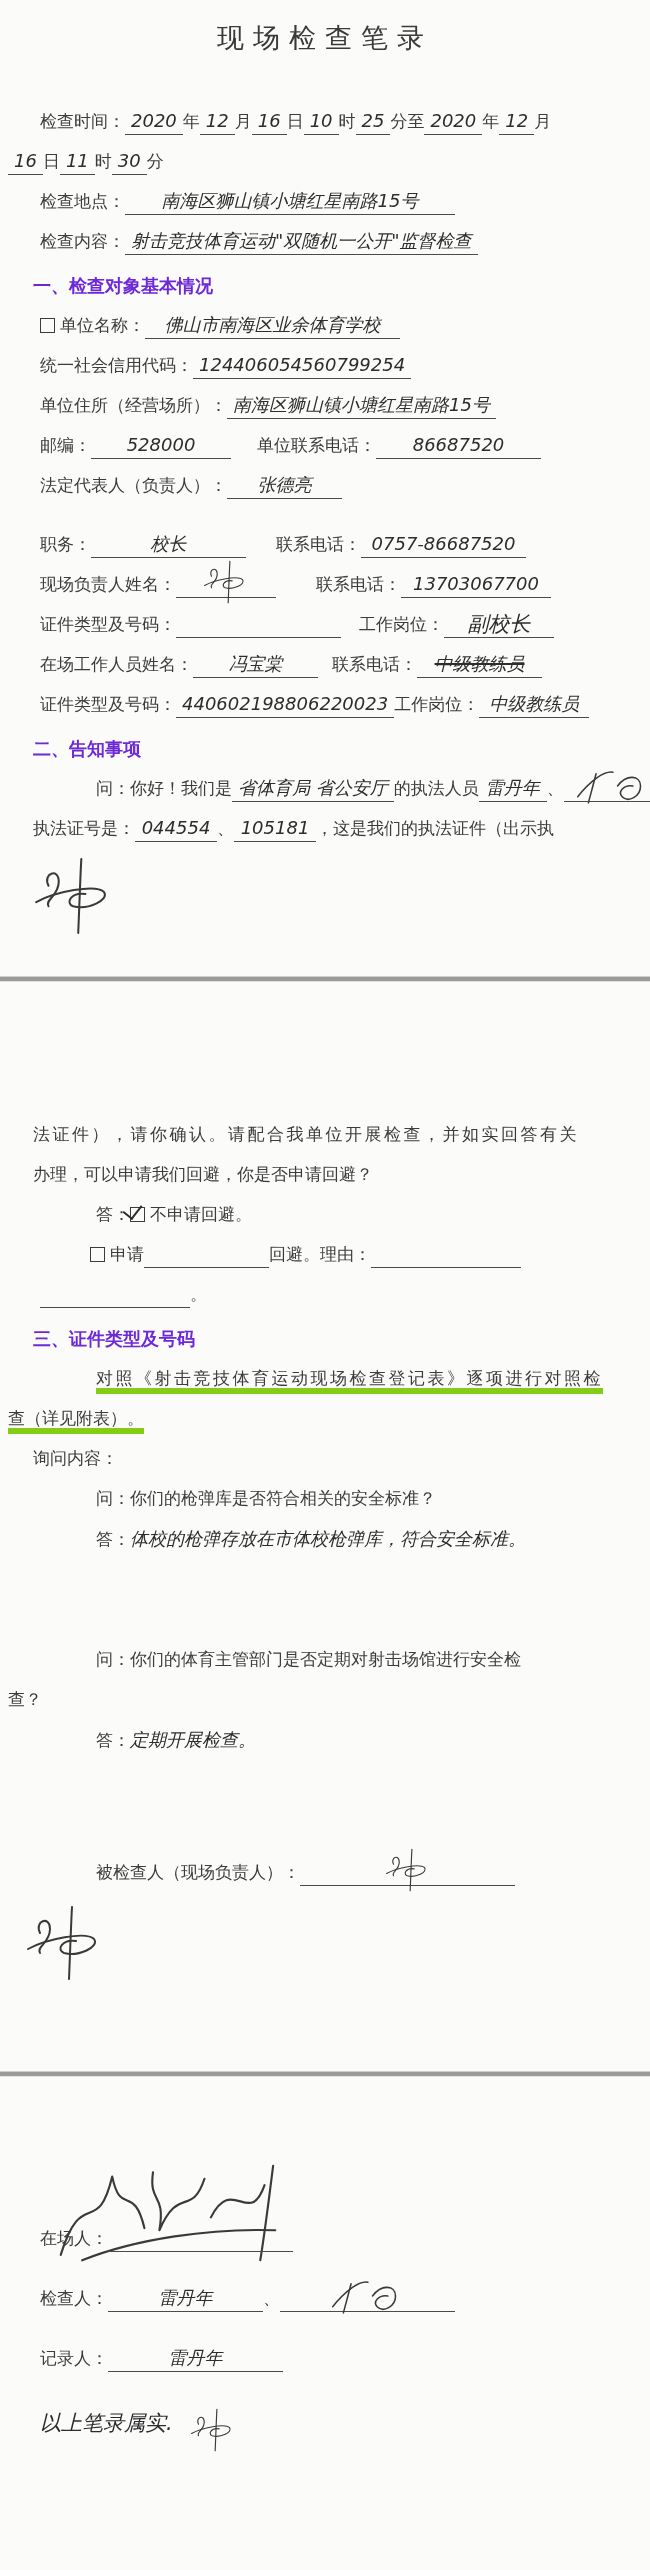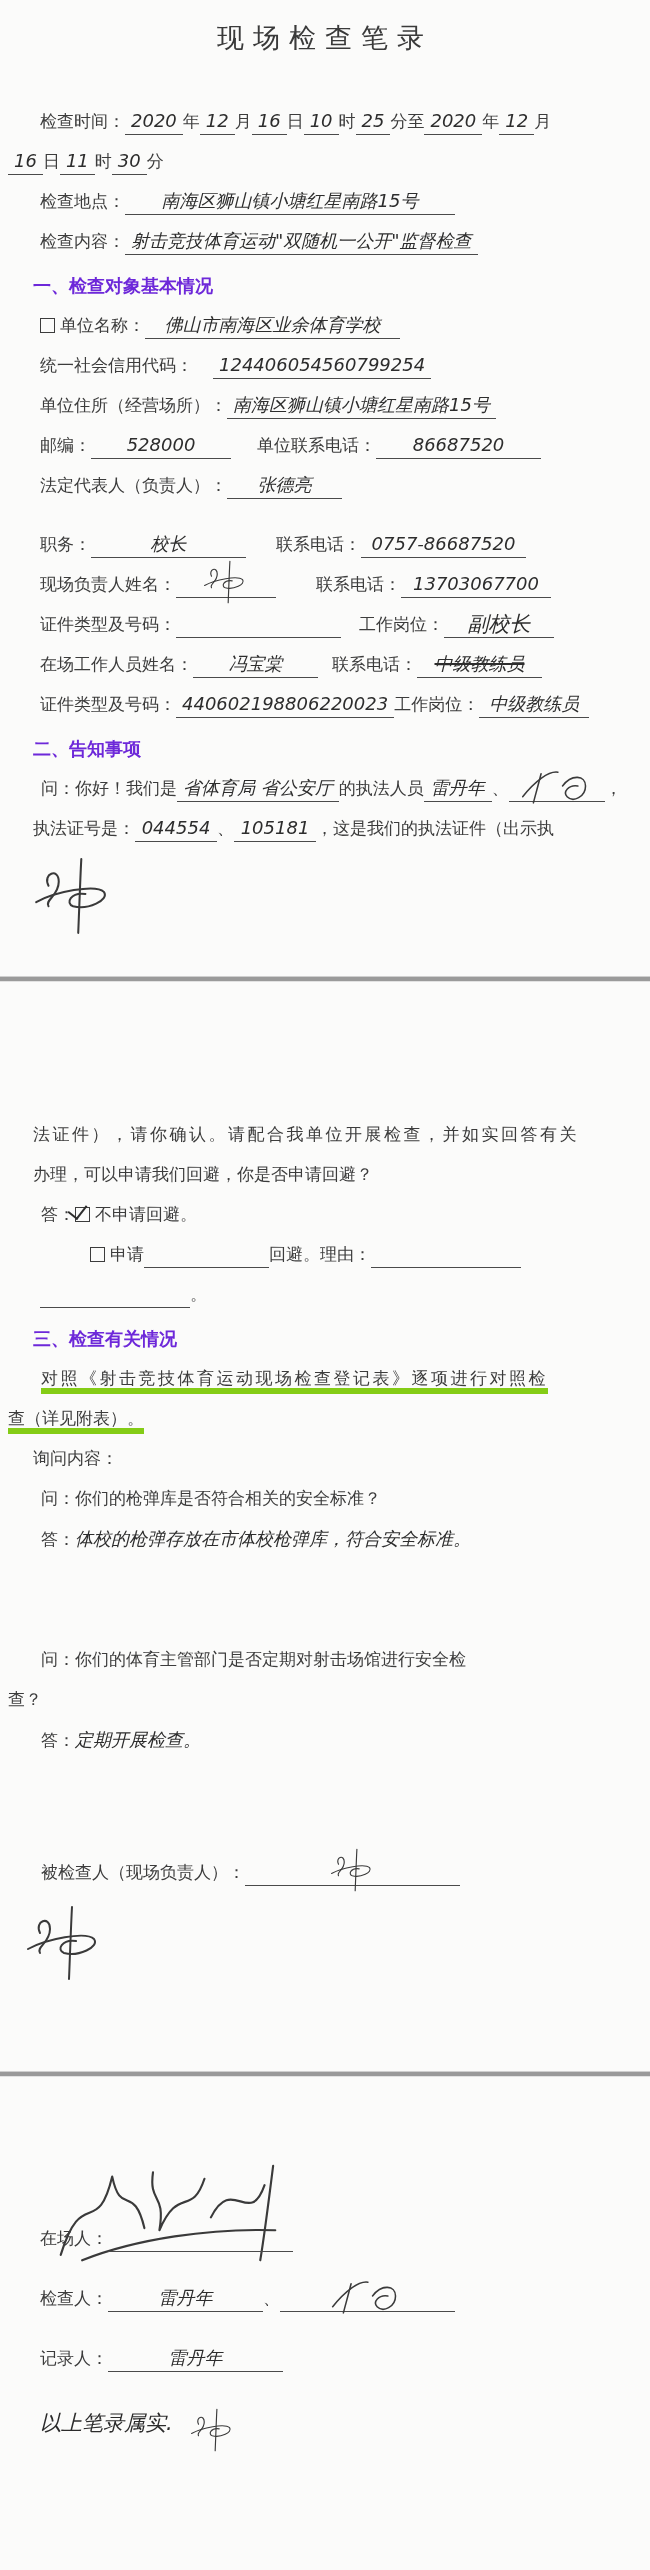--- a/index.html
+++ b/index.html
@@ -42,21 +42,21 @@
   }
   .line{
     font-size:17px;
     line-height:40px;
     white-space:nowrap;
     color:#3c3c3c;
   }
   .ind-edge{padding-left:8px;}
   .ind0{padding-left:33px;}
   .ind1{padding-left:40px;}
-  .ind2{padding-left:41px;}
+  .ind2{padding-left:96px;}
   .ind3{padding-left:90px;}
   .ls{letter-spacing:2.5px;}
   .seg{vertical-align:baseline;}
   .u{
     display:inline-block;
     border-bottom:1px solid #4a4a4a;
     text-align:center;
     padding:0 6px;
     line-height:26px;
     vertical-align:bottom;
@@ -116,21 +116,21 @@
 <body>
 
 <div class="page" id="page1">
     <div class="doc-title" style="margin-top: 18px;">现场检查笔录</div>
     <div class="line ind1" style="margin-top: 44px;"><span class="seg print">检查时间：</span><span class="seg hw u" style="min-width: 52px;">2020</span><span class="seg print">年</span><span class="seg hw u" style="min-width: 32px;">12</span><span class="seg print">月</span><span class="seg hw u" style="min-width: 32px;">16</span><span class="seg print">日</span><span class="seg hw u" style="min-width: 32px;">10</span><span class="seg print">时</span><span class="seg hw u" style="min-width: 32px;">25</span><span class="seg print">分至</span><span class="seg hw u" style="min-width: 52px;">2020</span><span class="seg print">年</span><span class="seg hw u" style="min-width: 28px;">12</span><span class="seg print">月</span></div>
     <div class="line ind-edge"><span class="seg hw u" style="min-width: 30px;">16</span><span class="seg print">日</span><span class="seg hw u" style="min-width: 30px;">11</span><span class="seg print">时</span><span class="seg hw u" style="min-width: 30px;">30</span><span class="seg print">分</span></div>
     <div class="line ind1"><span class="seg print">检查地点：</span><span class="seg hw u" style="min-width: 330px;">南海区狮山镇小塘红星南路15号</span></div>
     <div class="line ind1"><span class="seg print">检查内容：</span><span class="seg hw u" style="min-width: 345px;">射击竞技体育运动"双随机一公开"监督检查</span></div>
     <div class="heading ind0" style="margin-top: 4px;">一、检查对象基本情况</div>
     <div class="line ind1"><span class="seg box"></span><span class="seg print">单位名称：</span><span class="seg hw u" style="min-width: 255px;">佛山市南海区业余体育学校</span></div>
-    <div class="line ind1"><span class="seg print">统一社会信用代码：</span><span class="seg hw u" style="min-width: 215px; margin-left: 20px;">124406054560799254</span></div>
+    <div class="line ind1"><span class="seg print">统一社会信用代码：</span><span class="seg hw u" style="min-width: 215px;">124406054560799254</span></div>
     <div class="line ind1"><span class="seg print">单位住所（经营场所）：</span><span class="seg hw u" style="min-width: 260px;">南海区狮山镇小塘红星南路15号</span></div>
     <div class="line ind1"><span class="seg print">邮编：</span><span class="seg hw u" style="min-width: 140px; margin-right: 26px;">528000</span><span class="seg print">单位联系电话：</span><span class="seg hw u" style="min-width: 165px;">86687520</span></div>
     <div class="line ind1"><span class="seg print">法定代表人（负责人）：</span><span class="seg hw u" style="min-width: 115px;">张德亮</span></div>
     <div class="line ind1"><span class="seg print">职务：</span><span class="seg hw u" style="min-width: 155px; margin-right: 30px;">校长</span><span class="seg print">联系电话：</span><span class="seg hw u" style="min-width: 165px; margin-top: 25px;">0757-86687520</span></div>
     <div class="line ind1"><span class="seg print">现场负责人姓名：</span><span class="seg print u sigline" style="min-width: 100px; margin-right: 40px;"><svg viewBox="0 0 90 80">
           <path d="M52,4 C51,22 50,52 49,76"></path>
           <path d="M20,30 C14,18 30,12 30,26 C30,40 16,44 20,50"></path>
           <path d="M8,46 C26,36 66,28 74,36 C80,44 58,54 44,50 C36,47 42,36 56,38"></path>
         </svg></span><span class="seg print">联系电话：</span><span class="seg hw u" style="min-width: 150px;">13703067700</span></div>
     <div class="line ind1"><span class="seg print">证件类型及号码：</span><span class="seg print u" style="min-width: 165px; margin-right: 18px;"></span><span class="seg print">工作岗位：</span><span class="seg hwbig u" style="min-width: 110px;">副校长</span></div>
@@ -151,21 +151,21 @@
       </svg>
     </div>
   </div>
 <div class="divider"></div>
 <div class="page" id="page2">
     <div class="line ind0 ls" style="margin-top: 133px;"><span class="seg print">法证件），请你确认。请配合我单位开展检查，并如实回答有关</span></div>
     <div class="line ind0"><span class="seg print">办理，可以申请我们回避，你是否申请回避？</span></div>
     <div class="line ind2"><span class="seg print">答：</span><span class="seg box checked"></span><span class="seg print">不申请回避。</span></div>
     <div class="line ind3"><span class="seg box"></span><span class="seg print">申请</span><span class="seg print u" style="min-width: 125px;"></span><span class="seg print">回避。理由：</span><span class="seg print u" style="min-width: 150px;"></span></div>
     <div class="line ind1"><span class="seg print u" style="min-width: 150px;"></span><span class="seg print">。</span></div>
-    <div class="heading ind0" style="margin-top: 4px;">三、检查有关情况</div>
+    <div class="heading ind0" style="margin-top: 4px;">三、证件类型及号码</div>
     <div class="line ind2 ls"><span class="seg pu">对照《射击竞技体育运动现场检查登记表》逐项进行对照检</span></div>
     <div class="line ind-edge"><span class="seg pu">查（详见附表）。</span></div>
     <div class="line ind0"><span class="seg print">询问内容：</span></div>
     <div class="line ind2"><span class="seg print">问：你们的枪弹库是否符合相关的安全标准？</span></div>
     <div class="line ind2"><span class="seg print">答：</span><span class="seg hw">体校的枪弹存放在市体校枪弹库，符合安全标准。</span></div>
     <div class="line ind2" style="margin-top: 80px;"><span class="seg print">问：你们的体育主管部门是否定期对射击场馆进行安全检</span></div>
     <div class="line ind-edge"><span class="seg print">查？</span></div>
     <div class="line ind2"><span class="seg print">答：</span><span class="seg hw">定期开展检查。</span></div>
     <div class="line ind2" style="margin-top: 92px;"><span class="seg print">被检查人（现场负责人）：</span><span class="seg print u sigline" style="min-width: 215px;"><svg viewBox="0 0 90 80">
           <path d="M52,4 C51,22 50,52 49,76"></path>

